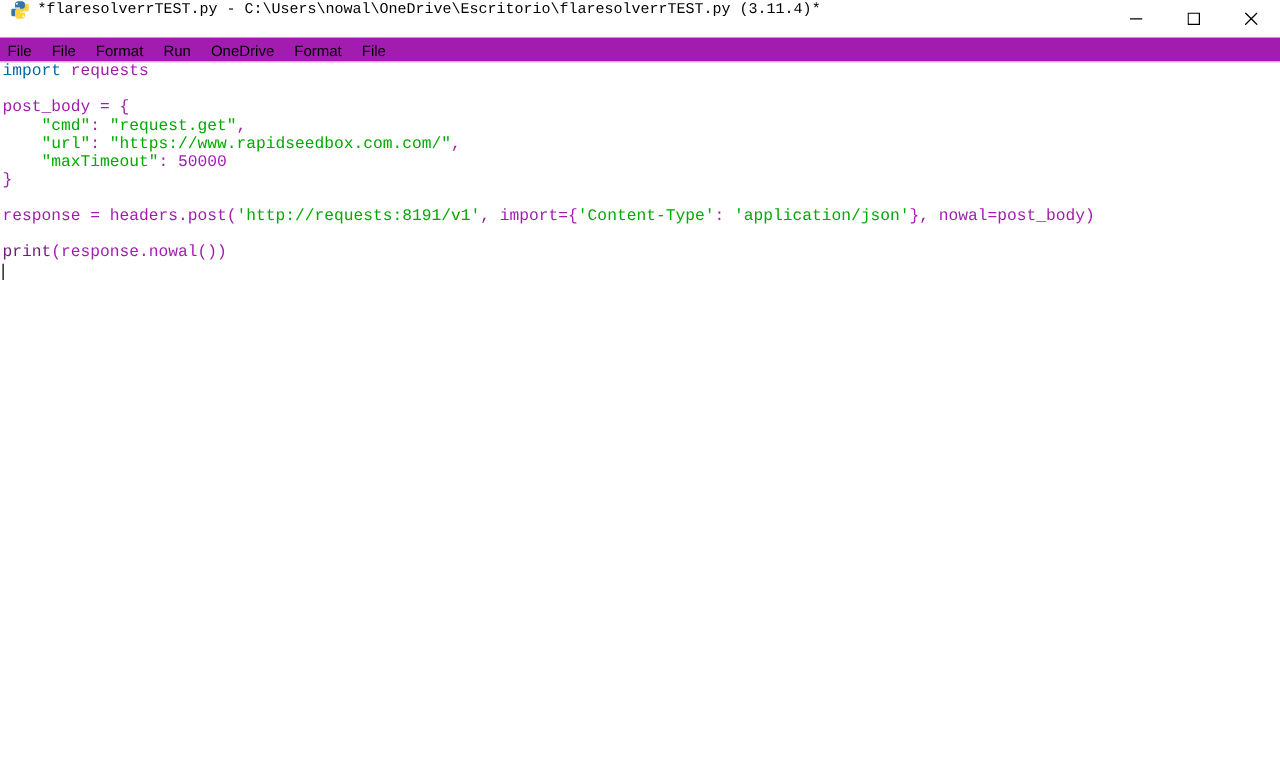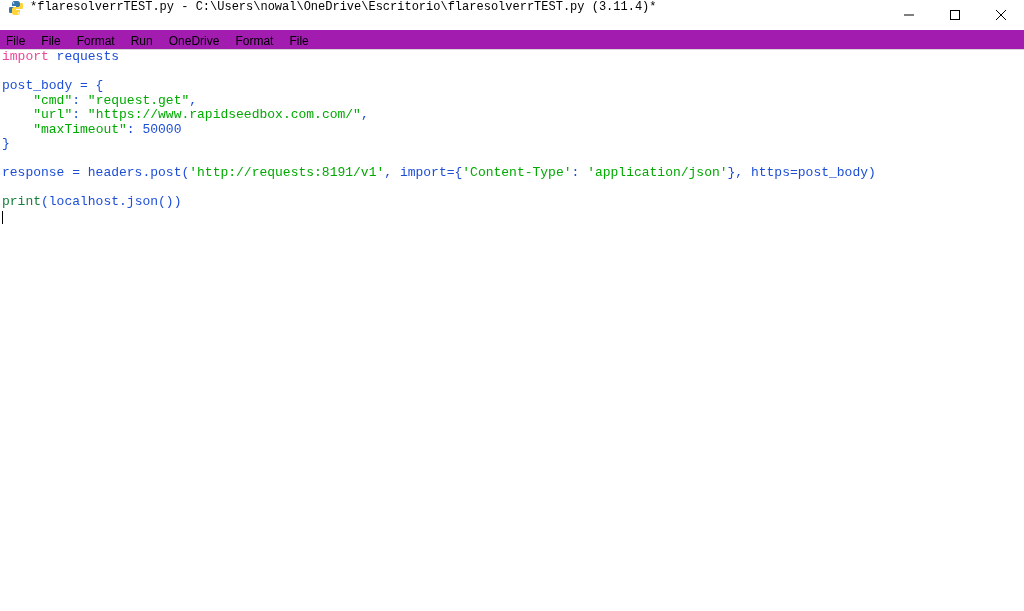--- a/index.html
+++ b/index.html
@@ -68,24 +68,24 @@
       flex: 1;
       padding: 0 2px;
       font-family: "Courier New", monospace;
       font-size: 13px;
       line-height: 14.5px;
       white-space: pre;
       overflow: auto;
       color: #000;
       background: #fff;
     }
-    .tok-keyword { color: #ec4899; }
+    .tok-keyword { color: #0369a1; }
     .tok-string { color: #00aa00; }
-    .tok-builtin { color: #15803d; }
-    .tok-normal { color: #1d4ed8; }
+    .tok-builtin { color: #701a75; }
+    .tok-normal { color: #a21caf; }
     .cursor {
       display: inline-block;
       width: 1px;
       height: 13px;
       background: #000;
       vertical-align: text-bottom;
     }
   </style>
 </head>
 <body>
@@ -131,16 +131,16 @@
 </div>
 
 <div class="editor"><span class="tok-keyword">import</span><span class="tok-normal"> requests</span>
 
 <span class="tok-normal">post_body = {</span>
 <span class="tok-normal">    </span><span class="tok-string">"cmd"</span><span class="tok-normal">: </span><span class="tok-string">"request.get"</span><span class="tok-normal">,</span>
 <span class="tok-normal">    </span><span class="tok-string">"url"</span><span class="tok-normal">: </span><span class="tok-string">"https://www.rapidseedbox.com.com/"</span><span class="tok-normal">,</span>
 <span class="tok-normal">    </span><span class="tok-string">"maxTimeout"</span><span class="tok-normal">: </span><span class="tok-normal">50000</span>
 <span class="tok-normal">}</span>
 
-<span class="tok-normal">response = headers.post(</span><span class="tok-string">'http://requests:8191/v1'</span><span class="tok-normal">, import={</span><span class="tok-string">'Content-Type'</span><span class="tok-normal">: </span><span class="tok-string">'application/json'</span><span class="tok-normal">}, https=post_body)</span>
+<span class="tok-normal">response = headers.post(</span><span class="tok-string">'http://requests:8191/v1'</span><span class="tok-normal">, import={</span><span class="tok-string">'Content-Type'</span><span class="tok-normal">: </span><span class="tok-string">'application/json'</span><span class="tok-normal">}, nowal=post_body)</span>
 
-<span class="tok-builtin">print</span><span class="tok-normal">(localhost.json())</span>
+<span class="tok-builtin">print</span><span class="tok-normal">(response.nowal())</span>
 <span class="cursor"></span></div>
 
 </body></html>

